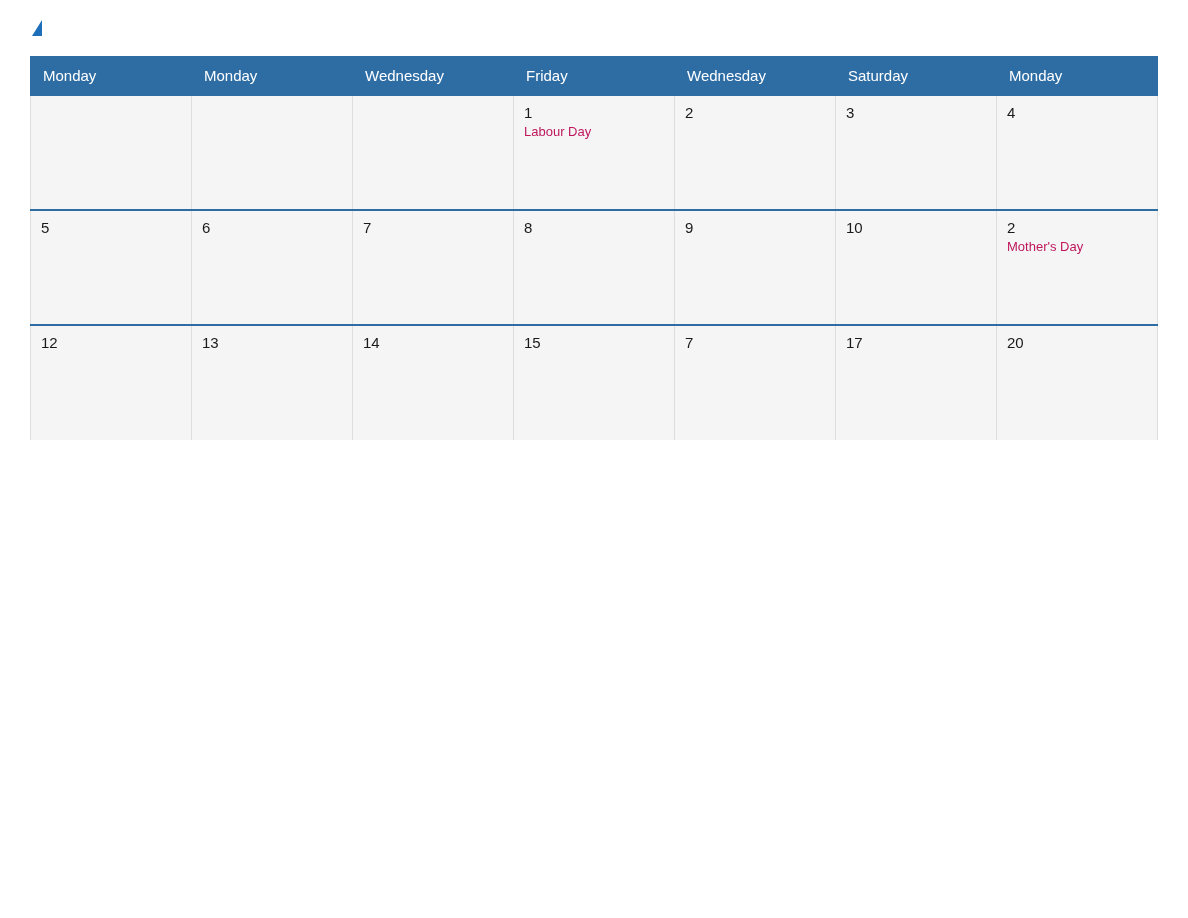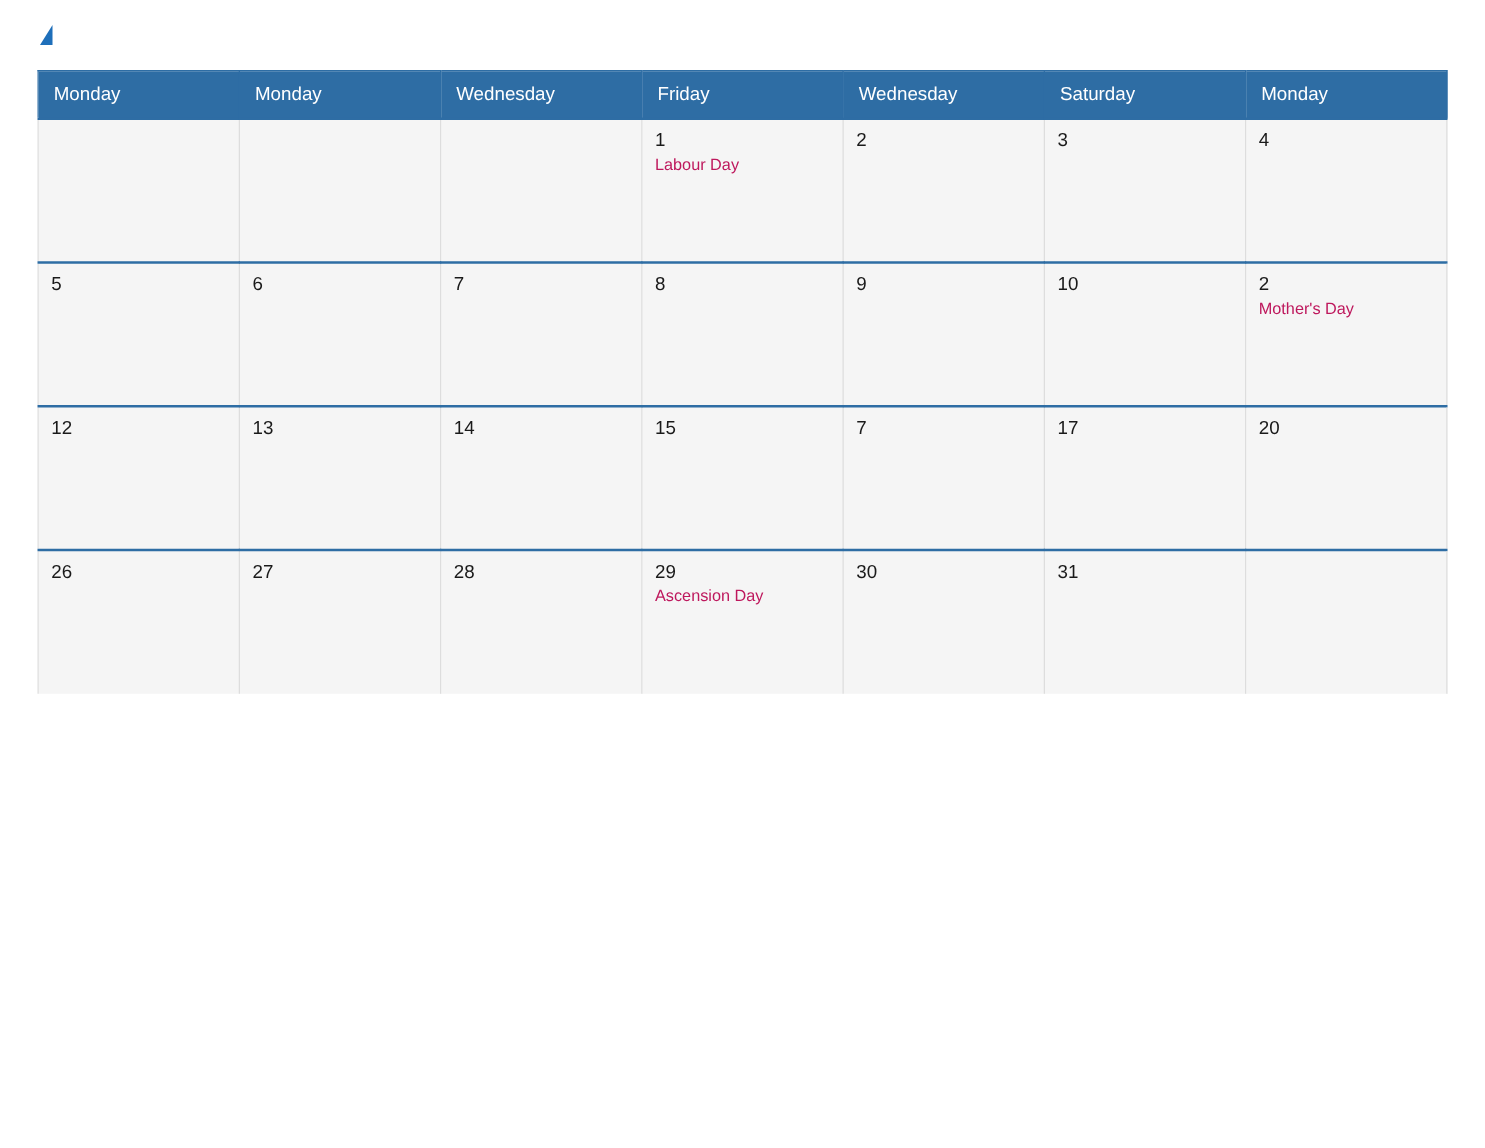--- a/index.html
+++ b/index.html
@@ -197,36 +197,14 @@
         <td>
           <span class="day-number">7</span>
         </td>
         <td>
           <span class="day-number">17</span>
         </td>
         <td>
           <span class="day-number">20</span>
         </td>
       </tr>
-      <tr>
-        <td>
-          <span class="day-number">26</span>
-        </td>
-        <td>
-          <span class="day-number">27</span>
-        </td>
-        <td>
-          <span class="day-number">28</span>
-        </td>
-        <td>
-          <span class="day-number">29</span>
-          <span class="holiday-name">Ascension Day</span>
-        </td>
-        <td>
-          <span class="day-number">30</span>
-        </td>
-        <td>
-          <span class="day-number">31</span>
-        </td>
-        <td class="empty-cell"></td>
-      </tr>
     </tbody>
 </table>
 
 </body></html>

